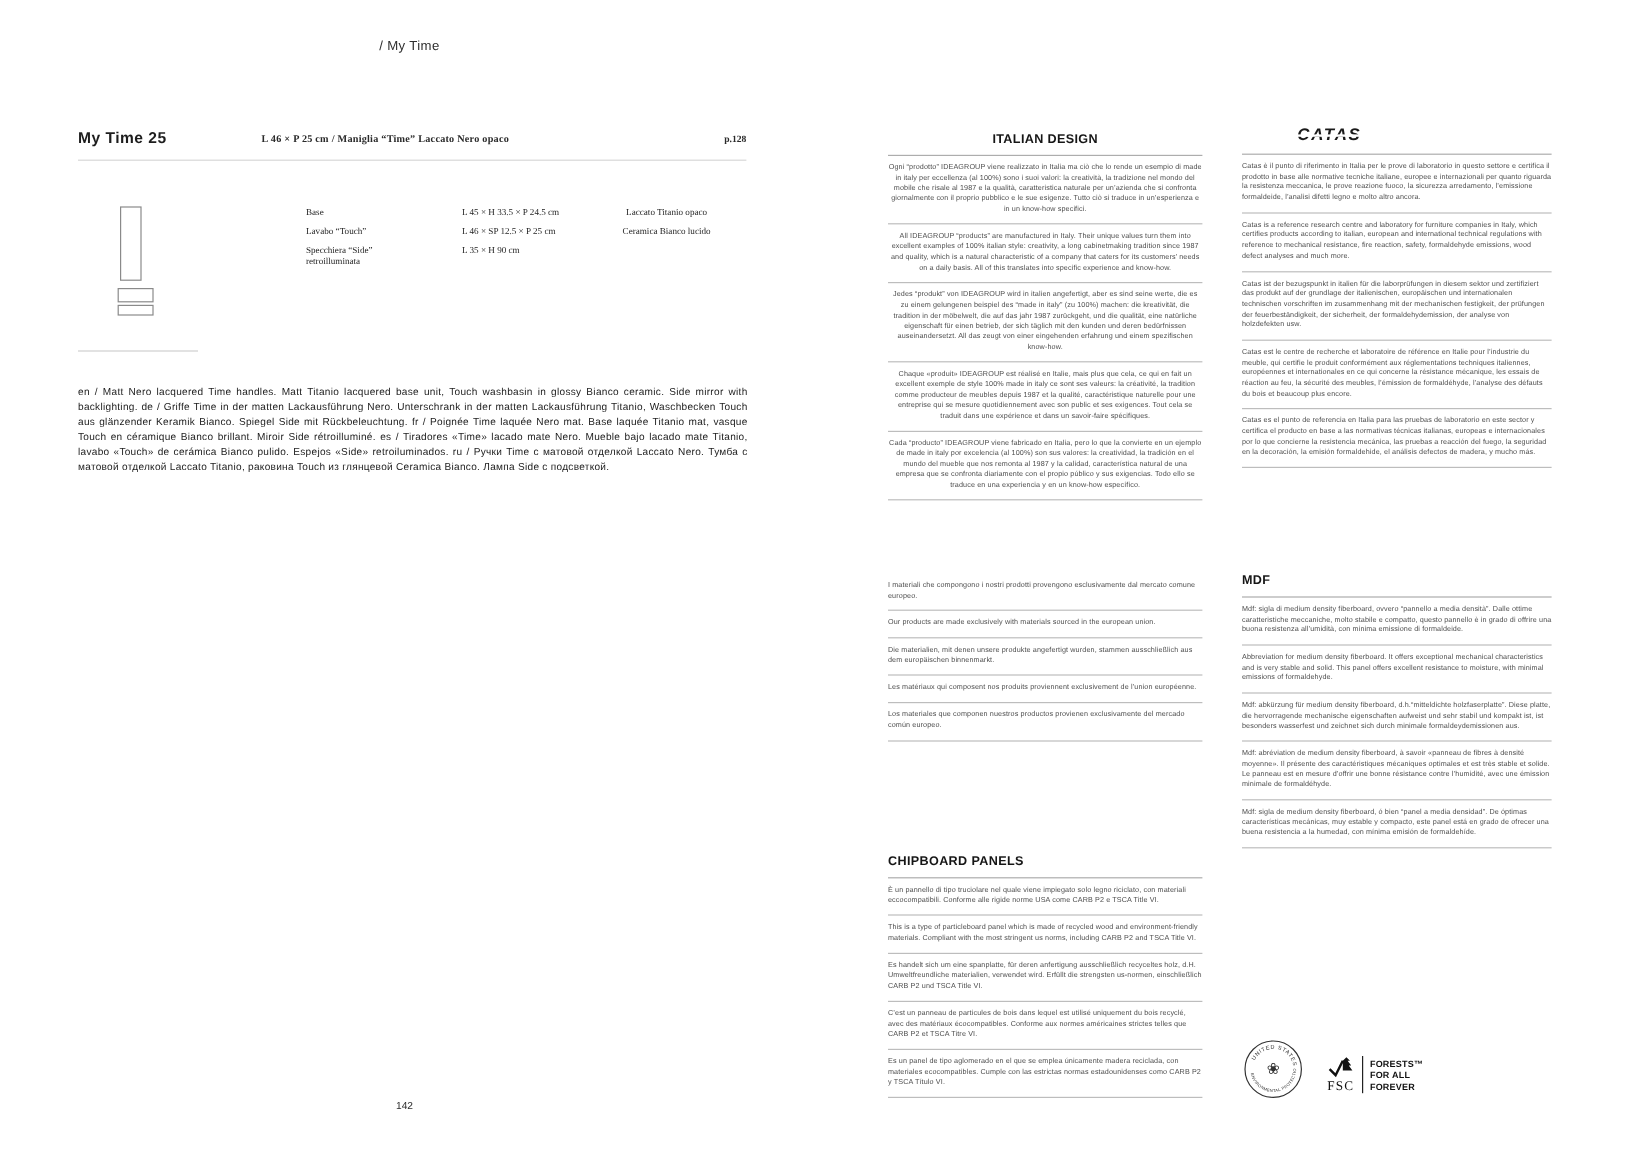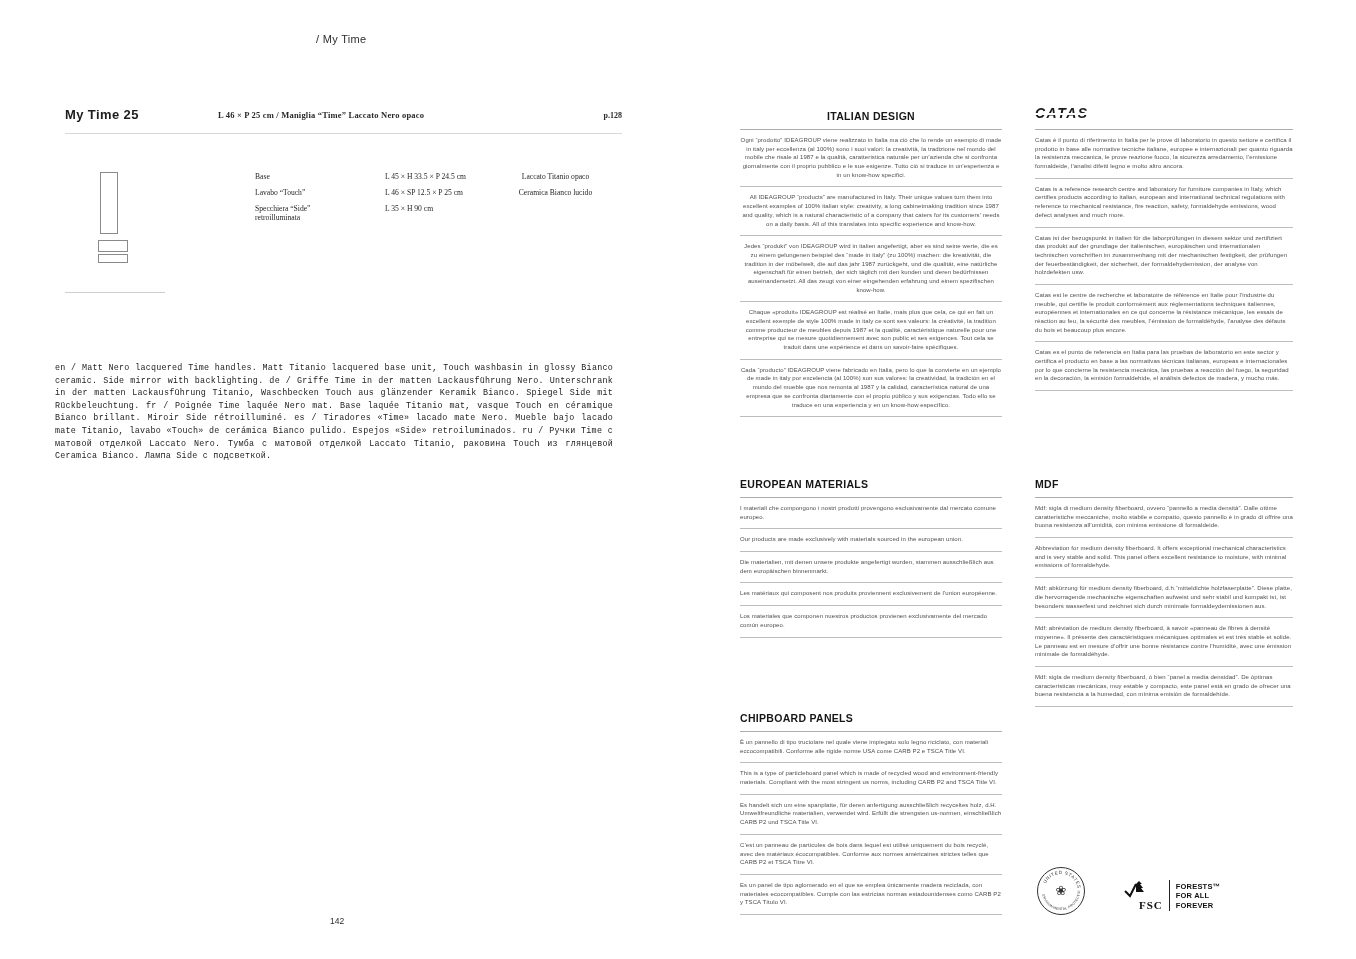--- a/index.html
+++ b/index.html
@@ -31,56 +31,56 @@
   .drawer-rect { position:absolute; left:2px; top:84px; width:30px; height:9px; border:1px solid #8a8a8a; }
   .drawing-baseline { position:absolute; left:65px; top:292px; width:100px; height:1px; background:#cfcfcf; }
 
   .spec-table { position:absolute; left:255px; top:172px; width:368px; font-family:"Liberation Serif", serif; font-size:7.6px; color:#1f1f1f; }
   .spec-row { display:flex; margin-bottom:7px; }
   .spec-label { width:90px; padding-right:6px; }
   .spec-size { width:143px; padding-right:6px;padding-left:40px; }
   .spec-finish { flex:1;text-align:center; }
 
   .product-description {
-    position:absolute; left:55px; top:320px; width:558px;
-    font-family:Liberation Mono, monospace; font-size:8.4px; line-height:1.5;
-    color:#1c1c1c; text-align:justify; letter-spacing:.25px;margin-top:42px;
+    position:absolute; left:65px; top:320px; width:558px;
+    font-family:Liberation Sans, sans-serif; font-size:8.4px; line-height:1.5;
+    color:#1c1c1c; text-align:justify; letter-spacing:.25px;
   }
 
   .page-number { position:absolute; left:330px; top:916px; font-size:8.5px; color:#2c2c2c; }
 
   
   .col { position:absolute; width:262px; }
   .col-b { width:258px; }
   .sec-heading {
     font-size:10.5px; font-weight:bold; letter-spacing:.3px; color:#161616;
     padding-bottom:7px; border-bottom:1px solid #adadad;
   }
   .para {
     font-size:6px; line-height:1.45; color:#4e4e4e;
     padding:6px 0 7px 0; border-bottom:1px solid #bdbdbd;
     letter-spacing:.1px;
   }
   .catas-logo {
     position:relative; display:inline-block;
     font-size:14px; font-weight:bold; font-style:italic;
-    letter-spacing:1.5px; color:#1a1a1a; padding-bottom:4px;
+    letter-spacing:1.5px; color:#1a1a1a; padding-bottom:4px;margin-left:46px;
   }
   .catas-logo::after {
     content:""; position:absolute; left:-2px; right:-2px; top:42%;
     height:1.5px; background:#ffffff;
   }
   .catas-head { padding-bottom:4px; border-bottom:1px solid #adadad; }
 
   
   .cert-logos { position:absolute; left:1036px; top:866px; width:256px; height:60px; }
   .epa { position:absolute; left:0; top:0; }
   .fsc { position:absolute; left:70px; top:14px; display:flex; align-items:flex-start; }
   .fsc-left { display:flex; flex-direction:column; align-items:center; padding-right:6px; border-right:1px solid #222; margin-right:6px; }
-  .fsc-abbr { font-family:"Liberation Serif", serif; font-weight:bold; font-size:11px; letter-spacing:1px; color:#111; margin-top:1px;margin-left:33px; }
+  .fsc-abbr { font-family:"Liberation Serif", serif; font-weight:normal; font-size:11px; letter-spacing:1px; color:#111; margin-top:1px; }
   .fsc-tagline { font-size:7.5px; font-weight:bold; line-height:1.25; color:#111; letter-spacing:.2px; padding-top:2px; }
 </style>
 </head>
 <body>
 
 <div class="page-header">/ My Time</div>
 
 <div class="product-title-row">
   <div class="product-name">My Time 25</div>
   <div class="product-dims">L 46 × P 25 cm / Maniglia “Time” Laccato Nero opaco</div>
@@ -129,21 +129,20 @@
     <span class="catas-logo">CATAS</span>
   </div>
   <div class="para">Catas è il punto di riferimento in Italia per le prove di laboratorio in questo settore e certifica il prodotto in base alle normative tecniche italiane, europee e internazionali per quanto riguarda la resistenza meccanica, le prove reazione fuoco, la sicurezza arredamento, l’emissione formaldeide, l’analisi difetti legno e molto altro ancora.</div>
   <div class="para">Catas is a reference research centre and laboratory for furniture companies in Italy, which certifies products according to italian, european and international technical regulations with reference to mechanical resistance, fire reaction, safety, formaldehyde emissions, wood defect analyses and much more.</div>
   <div class="para">Catas ist der bezugspunkt in italien für die laborprüfungen in diesem sektor und zertifiziert das produkt auf der grundlage der italienischen, europäischen und internationalen technischen vorschriften im zusammenhang mit der mechanischen festigkeit, der prüfungen der feuerbeständigkeit, der sicherheit, der formaldehydemission, der analyse von holzdefekten usw.</div>
   <div class="para">Catas est le centre de recherche et laboratoire de référence en Italie pour l’industrie du meuble, qui certifie le produit conformément aux réglementations techniques italiennes, européennes et internationales en ce qui concerne la résistance mécanique, les essais de réaction au feu, la sécurité des meubles, l’émission de formaldéhyde, l’analyse des défauts du bois et beaucoup plus encore.</div>
   <div class="para">Catas es el punto de referencia en Italia para las pruebas de laboratorio en este sector y certifica el producto en base a las normativas técnicas italianas, europeas e internacionales por lo que concierne la resistencia mecánica, las pruebas a reacción del fuego, la seguridad en la decoración, la emisión formaldehide, el análisis defectos de madera, y mucho más.</div>
 </div>
 
 <div class="col" style="left:740px; top:478px;">
-  <div class="sec-heading">EUROPEAN MATERIALS</div>
   <div class="para">I materiali che compongono i nostri prodotti provengono esclusivamente dal mercato comune europeo.</div>
   <div class="para">Our products are made exclusively with materials sourced in the european union.</div>
   <div class="para">Die materialien, mit denen unsere produkte angefertigt wurden, stammen ausschließlich aus dem europäischen binnenmarkt.</div>
   <div class="para">Les matériaux qui composent nos produits proviennent exclusivement de l’union européenne.</div>
   <div class="para">Los materiales que componen nuestros productos provienen exclusivamente del mercado común europeo.</div>
 </div>
 
 <div class="col col-b" style="left:1035px; top:478px;">
   <div class="sec-heading">MDF</div>
   <div class="para">Mdf: sigla di medium density fiberboard, ovvero “pannello a media densità”. Dalle ottime caratteristiche meccaniche, molto stabile e compatto, questo pannello è in grado di offrire una buona resistenza all’umidità, con minima emissione di formaldeide.</div>

